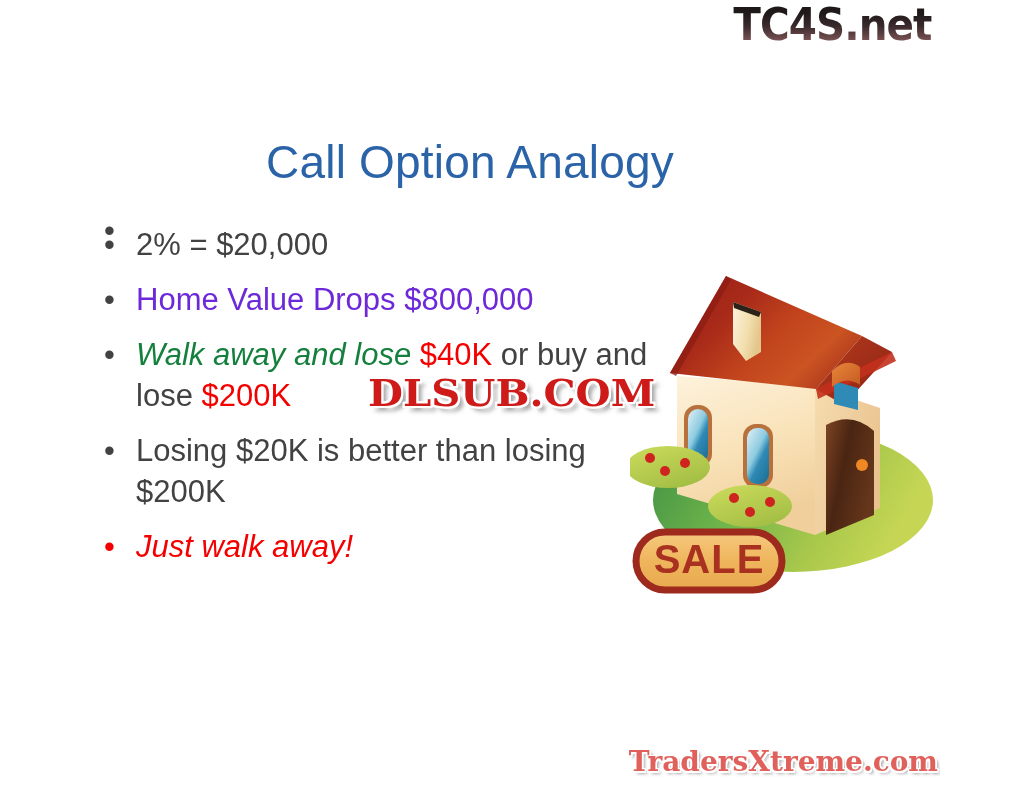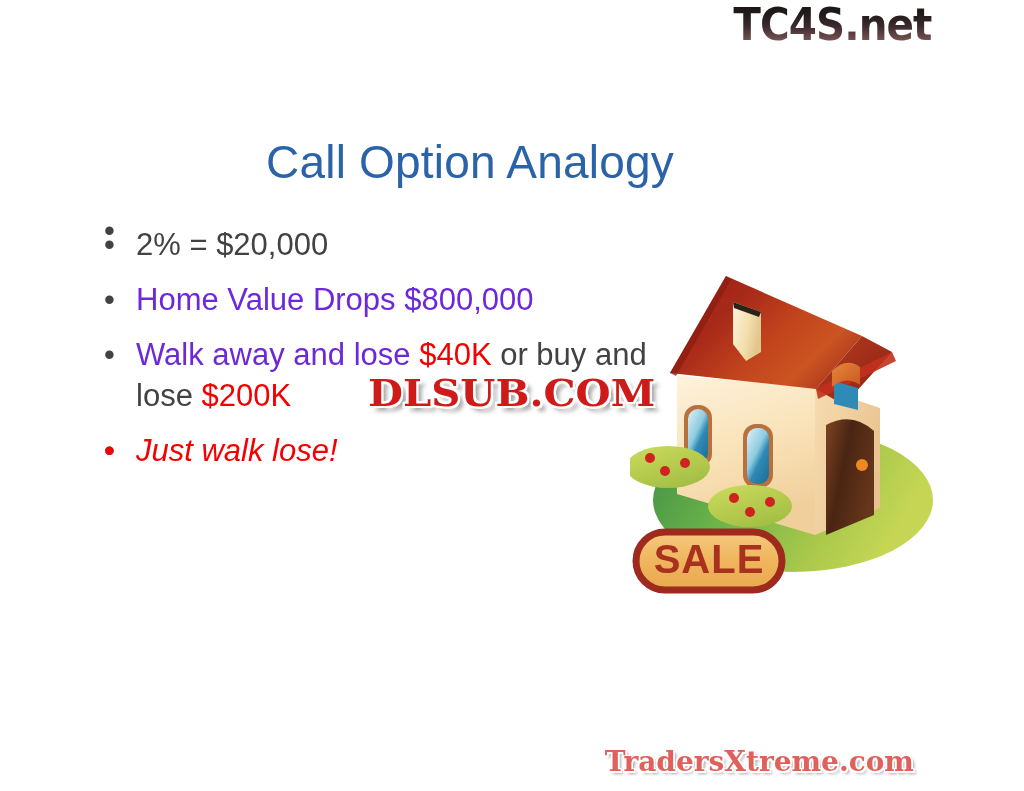--- a/index.html
+++ b/index.html
@@ -112,21 +112,21 @@
        0 2px 0 #ffffff, 0 -2px 0 #ffffff,
        2px 2px 0 #ffffff, -2px 2px 0 #ffffff,
        2px -2px 0 #ffffff, -2px -2px 0 #ffffff,
        5px 5px 4px rgba(90,90,90,0.55);
     user-select: none;
   }
 
   
   .wm-traders {
     position: absolute;
-    right: 26px;
+    right: 2px;
     bottom: 12px;
     font-family: "DejaVu Serif", serif;
     font-weight: 700;
     font-size: 28px;
     line-height: 34px;
     color: #e0615c;
     white-space: nowrap;
     text-shadow:
        1.5px 0 0 #ffffff, -1.5px 0 0 #ffffff,
        0 1.5px 0 #ffffff, 0 -1.5px 0 #ffffff,
@@ -153,23 +153,23 @@
 <div id="slide">
 
   <div class="wm-tc4s">TC4S.net</div>
 
   <div class="slide-title">Call Option Analogy</div>
 
   <ul class="bullets" id="bullet-list">
       <li class="bullet"><span class="dot">•</span></li>
       <li class="bullet"><span class="dot">•</span><span class="btext"><span style="color: rgb(66, 66, 66);">2% = $20,000</span></span></li>
       <li class="bullet"><span class="dot">•</span><span class="btext"><span style="color: #6d28d9;">Home Value Drops $800,000</span></span></li>
-      <li class="bullet"><span class="dot">•</span><span class="btext"><span style="color: #6d28d9;">Walk away and lose </span><span style="color: rgb(245, 0, 0);">$40K</span><span style="color: rgb(66, 66, 66);"> or buy and lose </span><span style="color: rgb(245, 0, 0);">$200K</span></span></li>
-      <li class="bullet"><span class="dot">•</span></li>
-      <li class="bullet accent"><span class="dot">•</span><span class="btext"><span style="color: rgb(245, 0, 0);">Just walk lose!</span></span></li>
+      <li class="bullet"><span class="dot">•</span><span class="btext"><span style="color: #15803d; font-style: italic;">Walk away and lose </span><span style="color: rgb(245, 0, 0);">$40K</span><span style="color: rgb(66, 66, 66);"> or buy and lose </span><span style="color: rgb(245, 0, 0);">$200K</span></span></li>
+      <li class="bullet"><span class="dot">•</span><span class="btext"><span style="color: rgb(66, 66, 66);">Losing $20K is better than losing $200K</span></span></li>
+      <li class="bullet accent"><span class="dot">•</span><span class="btext"><span style="color: rgb(245, 0, 0);">Just walk away!</span></span></li>
     </ul>
 
   <div class="wm-dlsub">DLSUB.COM</div>
 
   <div class="house-art">
     <svg viewBox="0 0 330 340" xmlns="http://www.w3.org/2000/svg">
       <defs>
         <linearGradient id="grassGrad" x1="0" y1="0" x2="1" y2="0.3">
           <stop offset="0%" stop-color="#3f8f45"></stop>
           <stop offset="40%" stop-color="#6db44a"></stop>

